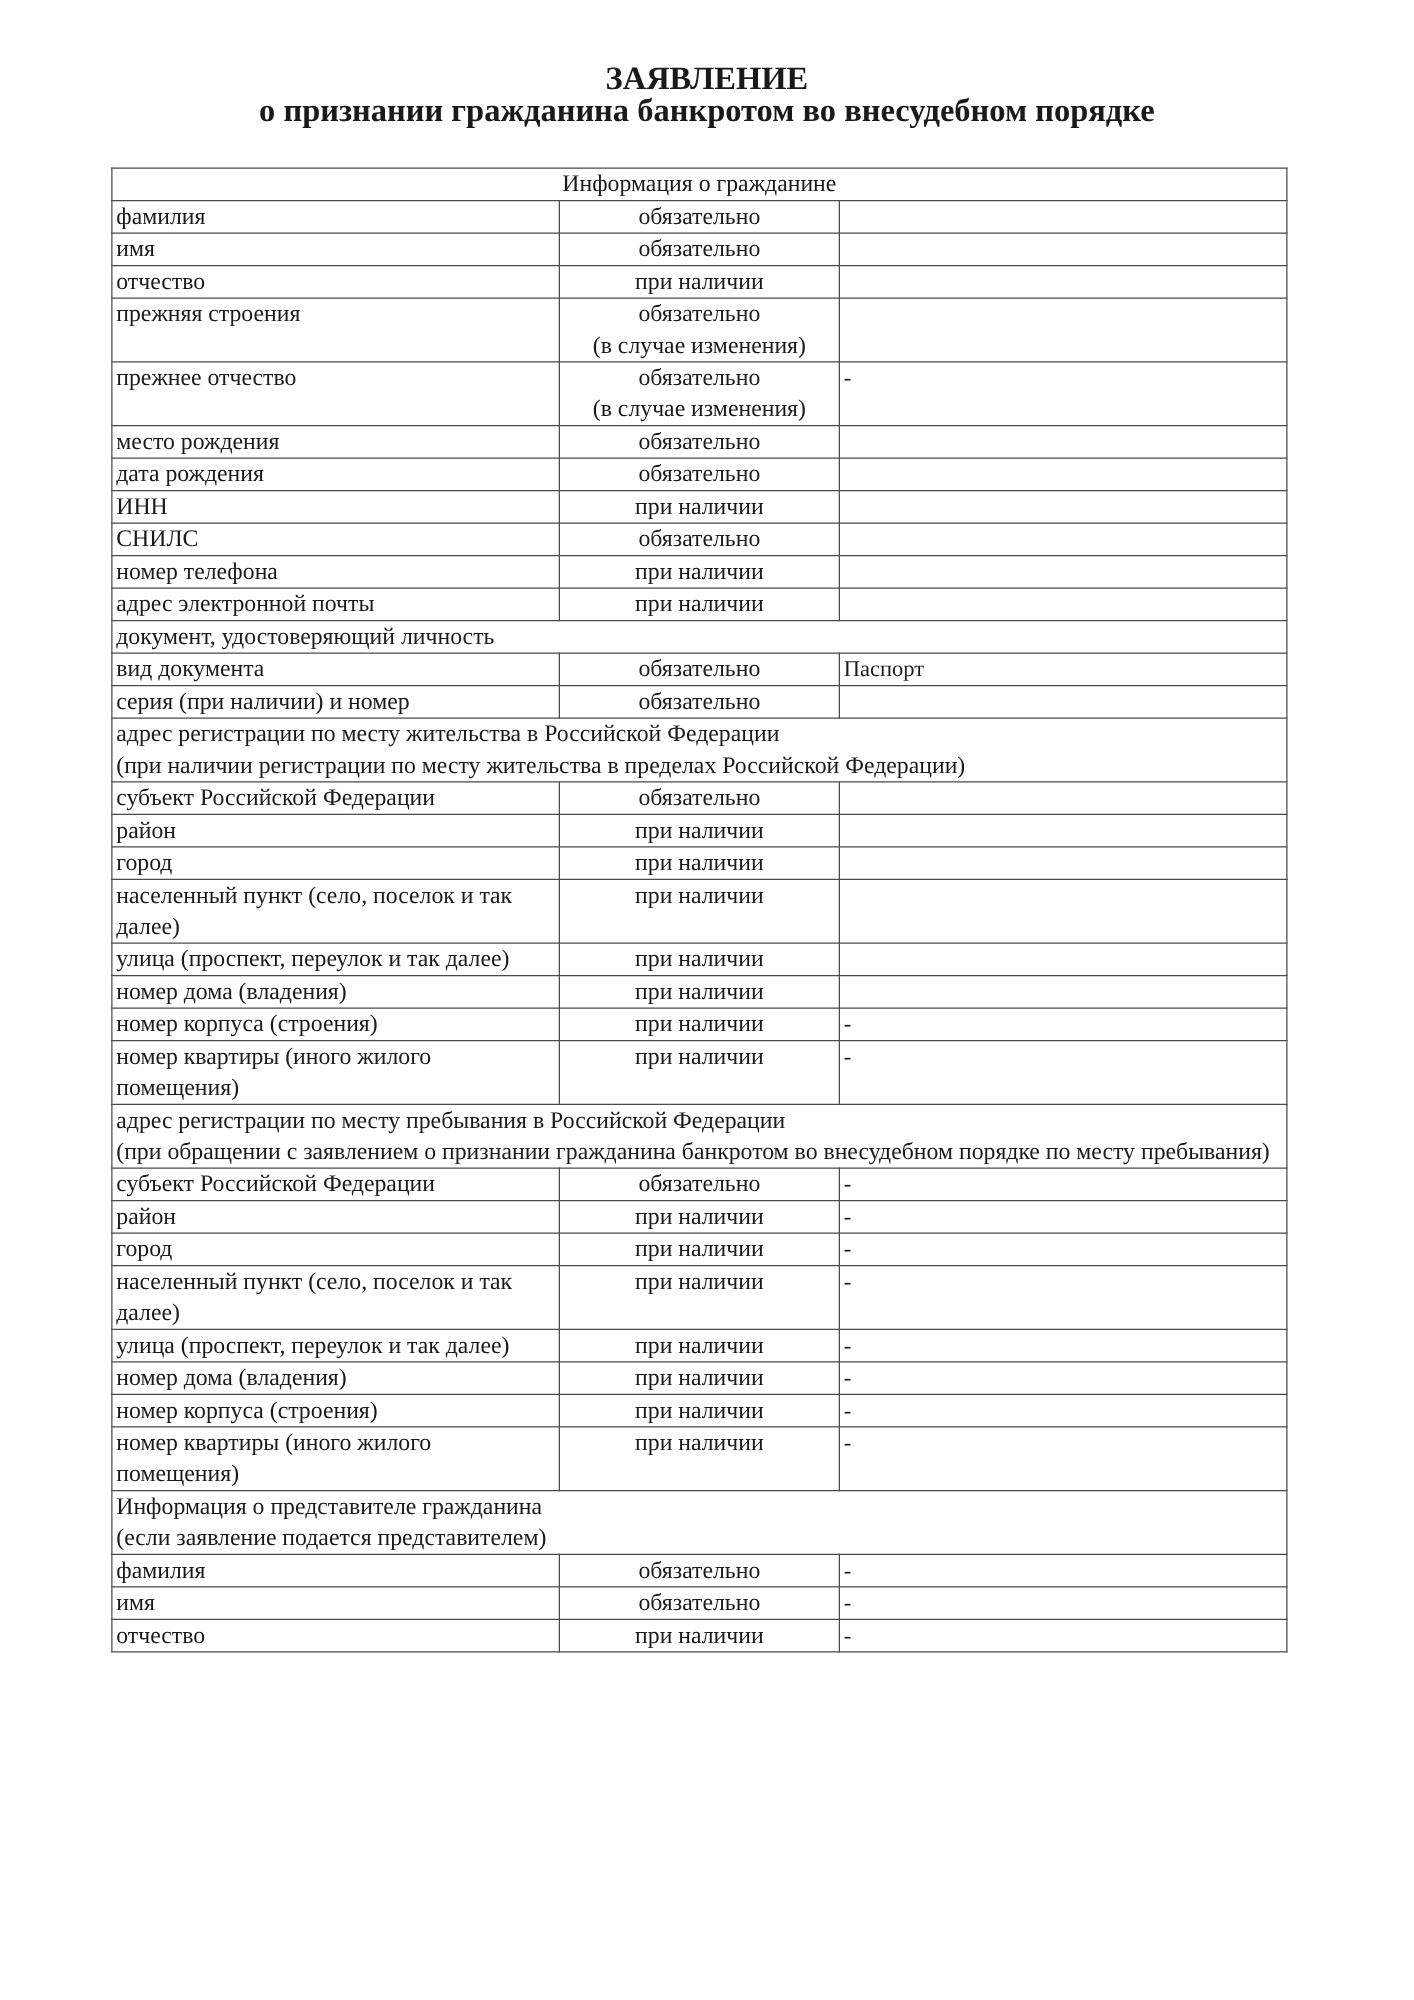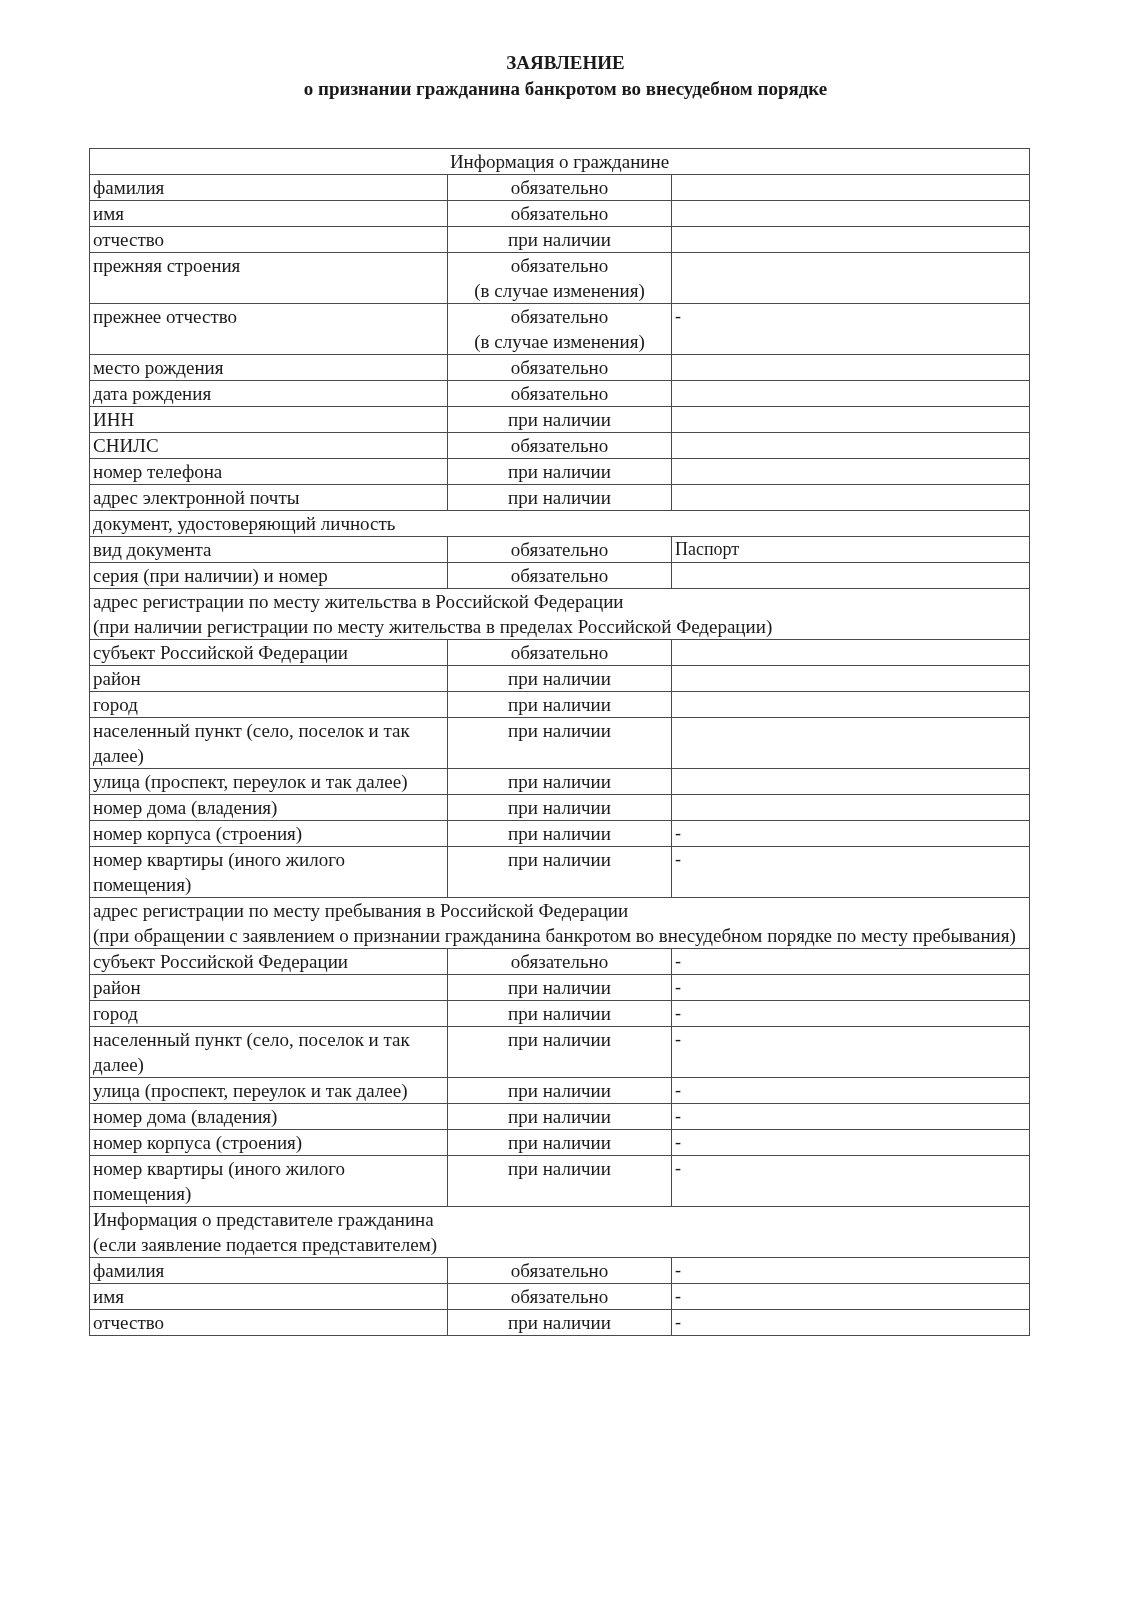--- a/index.html
+++ b/index.html
@@ -3,25 +3,25 @@
   <meta charset="utf-8">
   <style>
     html, body { margin: 0; padding: 0; background: #ffffff; }
     body {
       width: 1131px; height: 1600px; position: relative; overflow: hidden;
       font-family: "Liberation Serif", "DejaVu Serif", serif;
       color: #1a1a1a;
     }
     .title {
       position: absolute; left: 0; width: 1131px; top: 50px;
-      text-align: center; font-weight: bold; font-size: 19px; line-height: 26px;
+      text-align: center; font-weight: bold; font-size: 26px; line-height: 26px;
     }
     .title .t2 { display: block; }
     table.form {
-      position: absolute; left: 89px; top: 148px; width: 940px;
+      position: absolute; left: 89px; top: 134px; width: 940px;
       border-collapse: collapse; table-layout: fixed;
       font-size: 19px; line-height: 25px;
     }
     table.form td {
       border: 1.5px solid #4a4a4a; padding: 0 3px; vertical-align: top;
       height: 24px;
     }
     col.c1 { width: 358px; }
     col.c2 { width: 224px; }
     col.c3 { width: 358px; }

